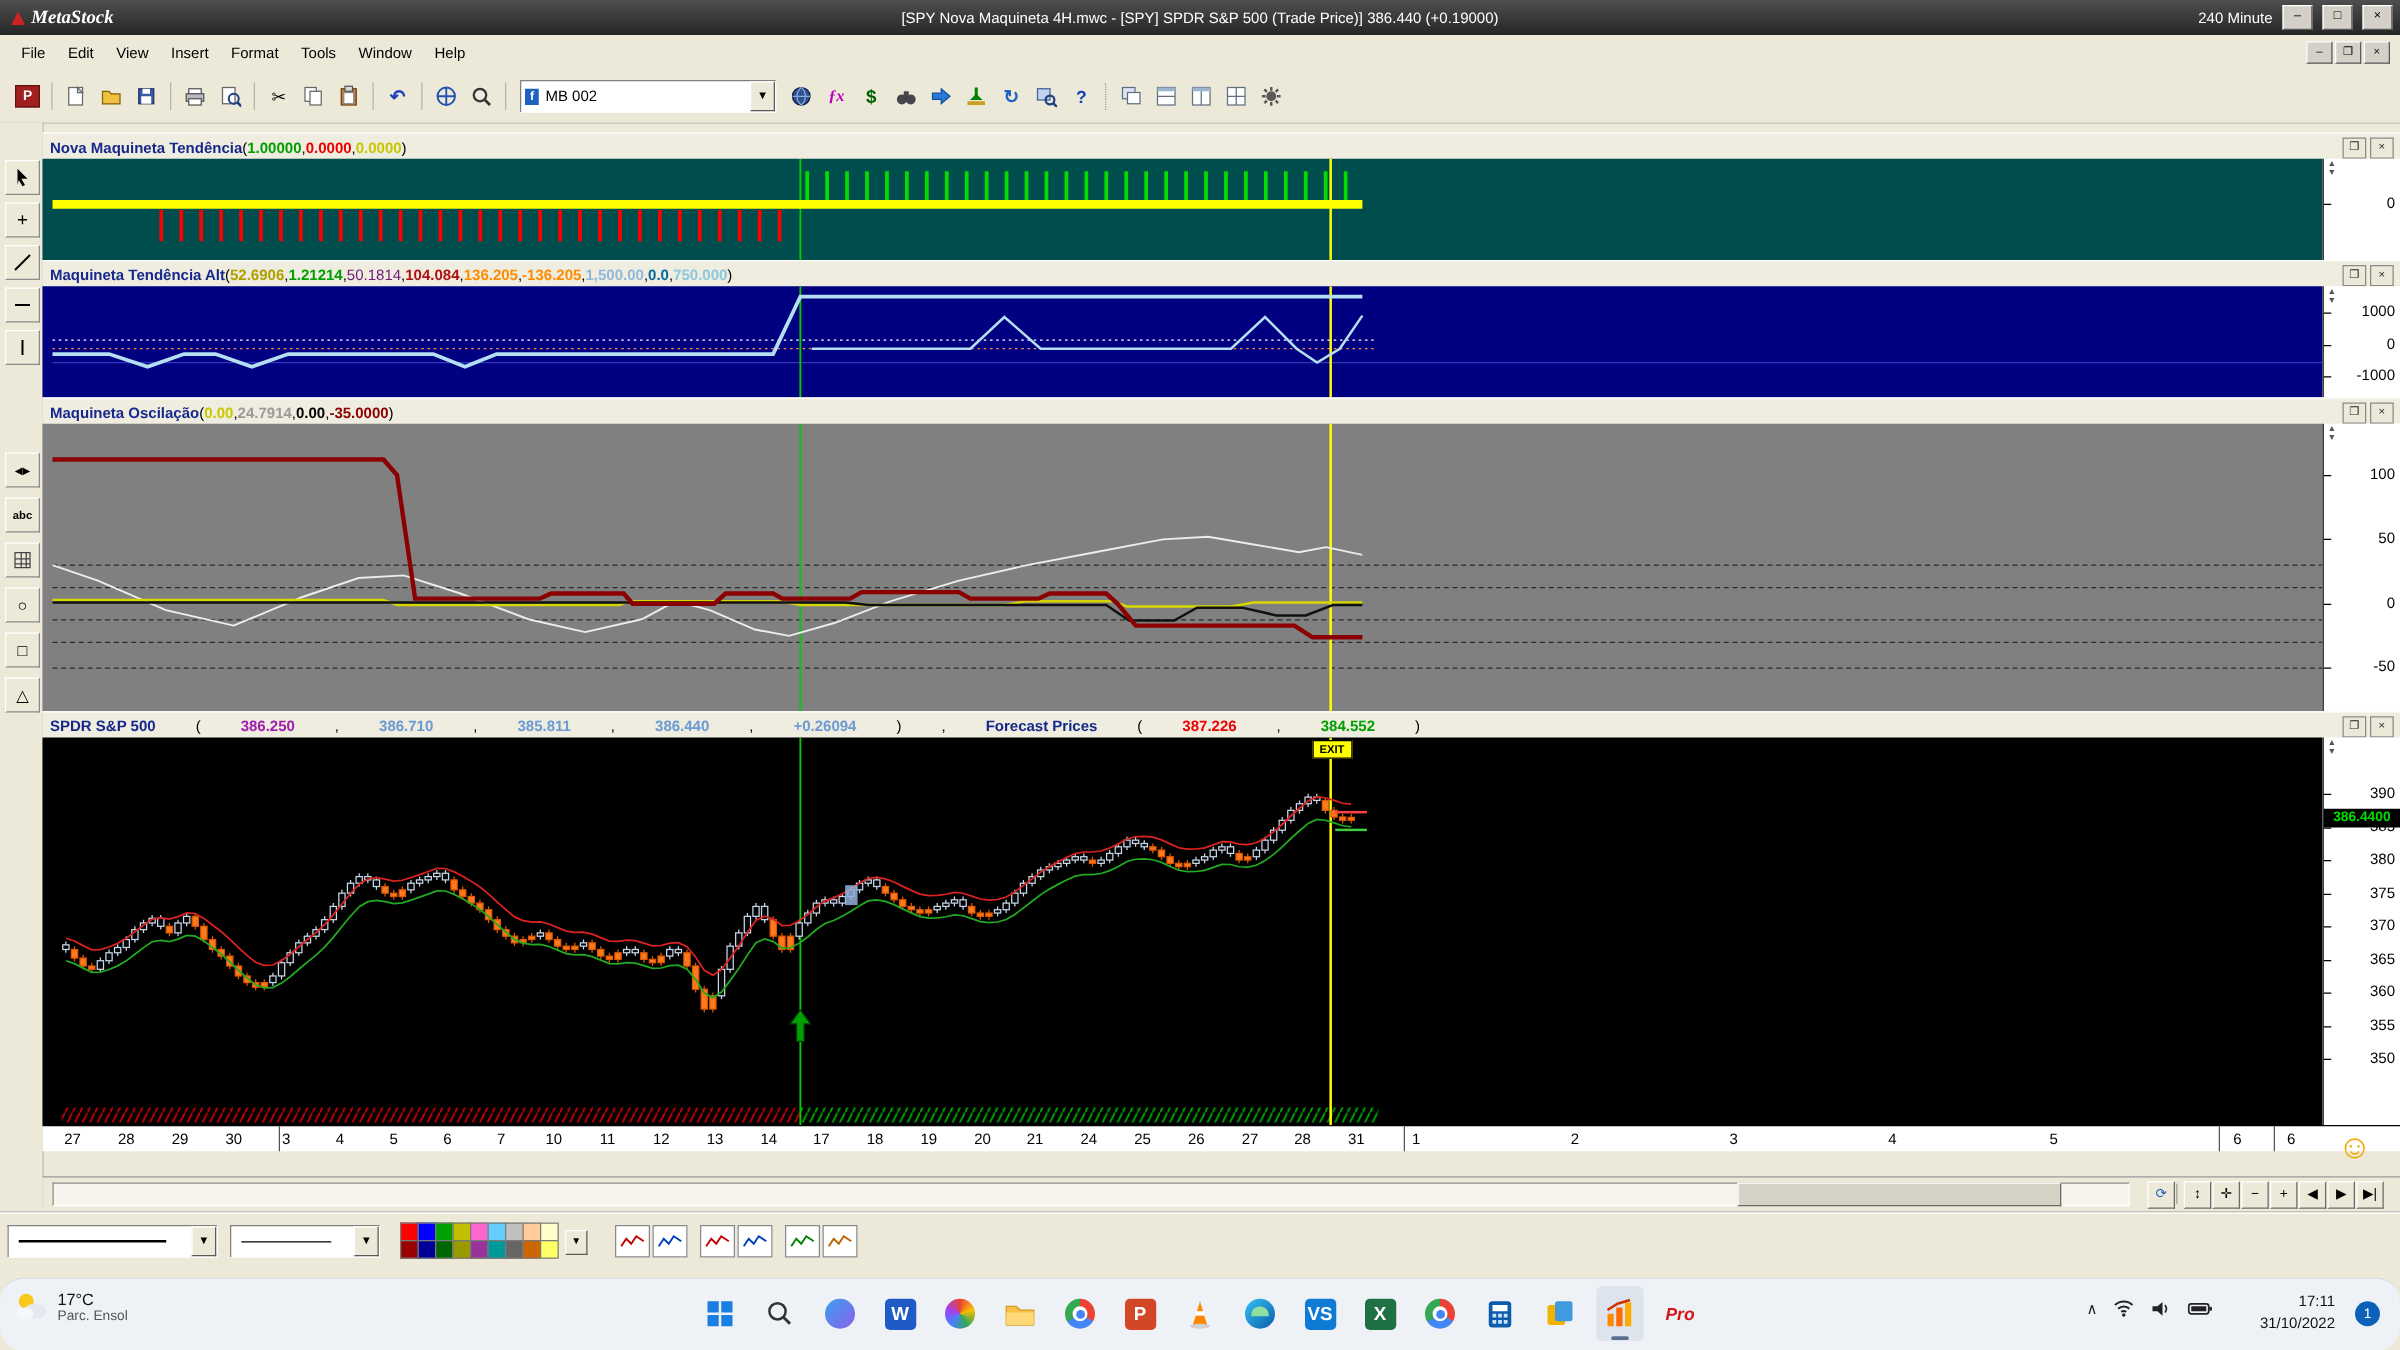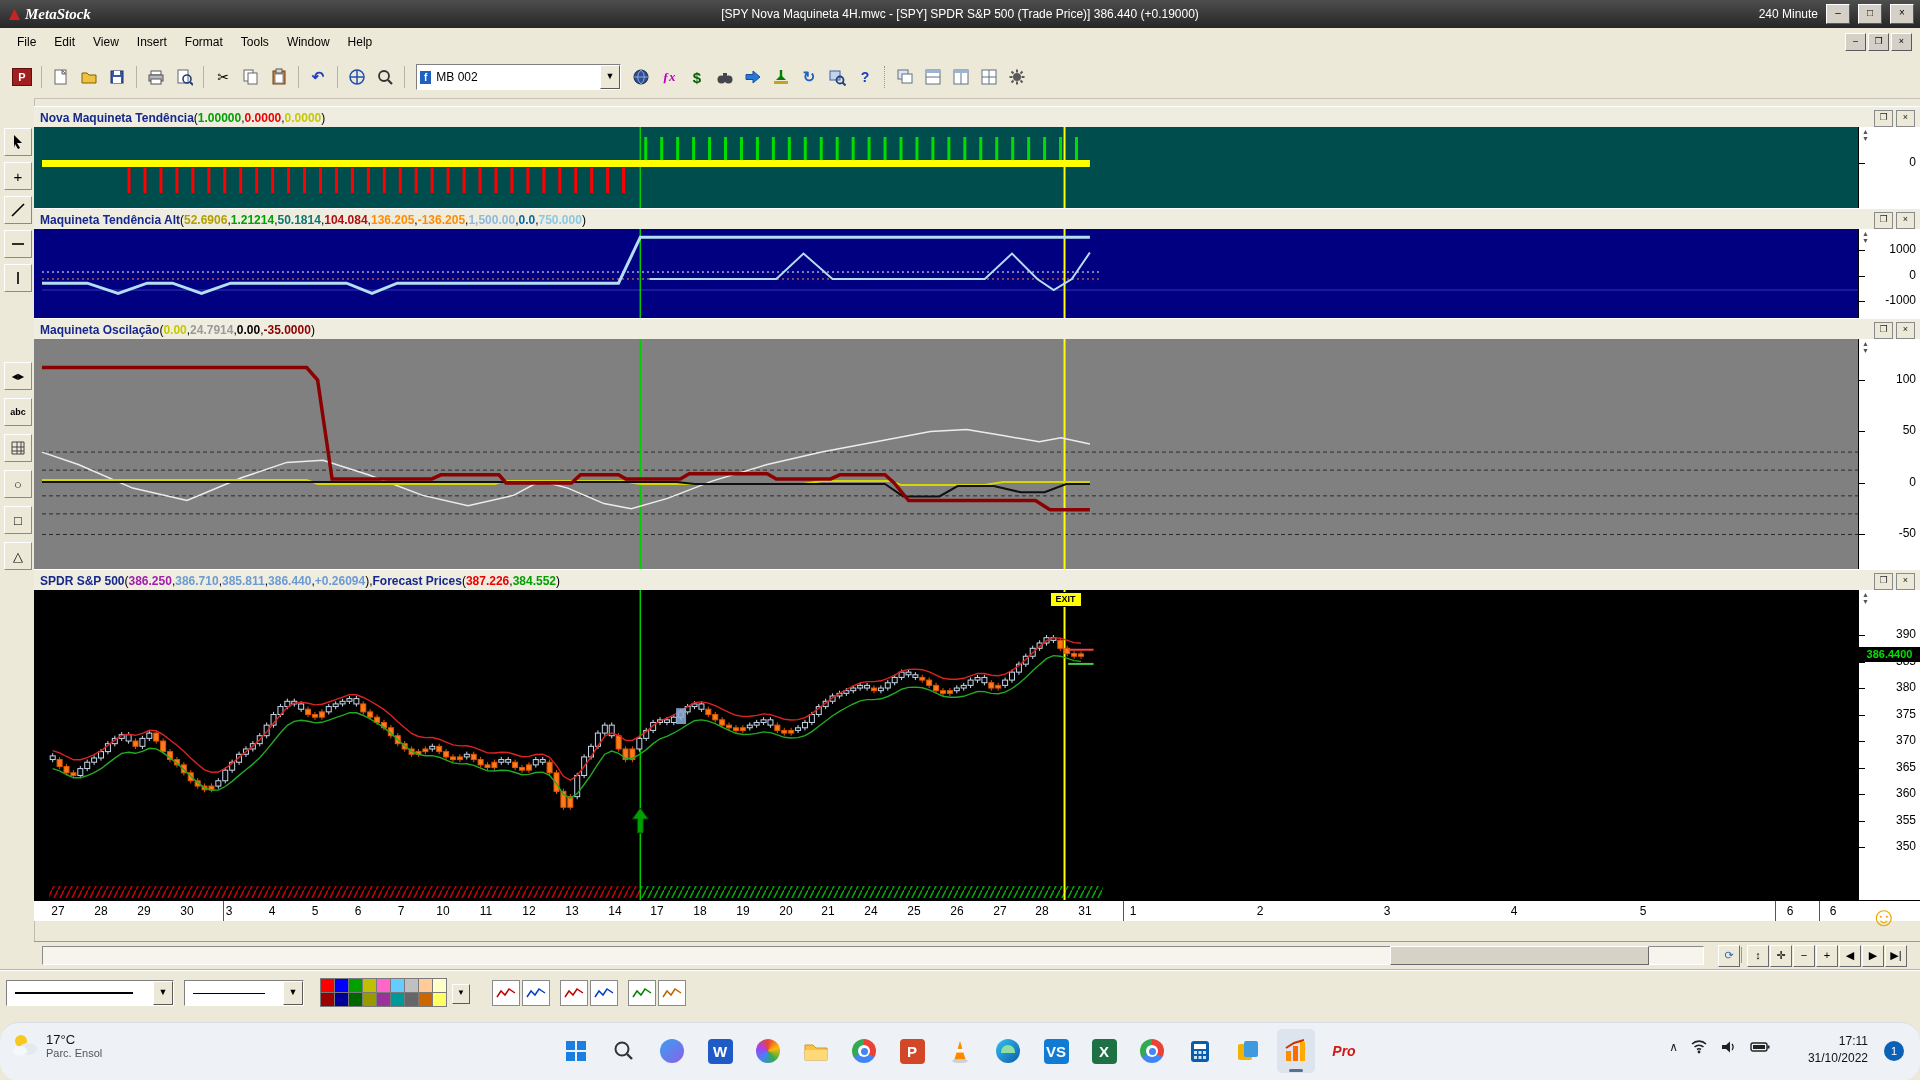--- a/index.html
+++ b/index.html
@@ -438,21 +438,21 @@
         <div class="axis-tick" style="top: 36px;"></div>
         <div class="axis-label" style="top: 28px;">0</div>
       </div>
       <div class="panel-header" style="top: 208px;">
         <span class="panel-title">Maquineta Tendência Alt</span>
         <span> (</span>
         <span style="color: rgb(176, 160, 0); font-weight: bold;">52.6906</span>
         <span>, </span>
         <span style="color: rgb(0, 160, 0); font-weight: bold;">1.21214</span>
         <span>, </span>
-        <span style="color: #0f766e; font-weight: bold;">50.1814</span>
+        <span style="color: #701a75; font-weight: normal;">50.1814</span>
         <span>, </span>
         <span style="color: rgb(176, 16, 16); font-weight: bold;">104.084</span>
         <span>, </span>
         <span style="color: rgb(255, 140, 0); font-weight: bold;">136.205</span>
         <span>, </span>
         <span style="color: rgb(255, 140, 0); font-weight: bold;">-136.205</span>
         <span>, </span>
         <span style="color: rgb(144, 184, 216); font-weight: bold;">1,500.00</span>
         <span>, </span>
         <span style="color: #0369a1; font-weight: bold;">0.0</span>
@@ -517,21 +517,21 @@
 ▼</div>
         <div class="axis-tick" style="top: 41px;"></div>
         <div class="axis-label" style="top: 33px;">100</div>
         <div class="axis-tick" style="top: 92px;"></div>
         <div class="axis-label" style="top: 84px;">50</div>
         <div class="axis-tick" style="top: 144px;"></div>
         <div class="axis-label" style="top: 136px;">0</div>
         <div class="axis-tick" style="top: 195px;"></div>
         <div class="axis-label" style="top: 187px;">-50</div>
       </div>
-      <div class="panel-header" style="top: 569px;">
+      <div class="panel-header" style="top: 569px; gap: 32px;">
         <span class="panel-title">SPDR S&amp;P 500</span>
         <span> (</span>
         <span style="color: #a21caf; font-weight: bold;">386.250</span>
         <span>, </span>
         <span style="color: rgb(107, 155, 210); font-weight: bold;">386.710</span>
         <span>, </span>
         <span style="color: rgb(107, 155, 210); font-weight: bold;">385.811</span>
         <span>, </span>
         <span style="color: rgb(107, 155, 210); font-weight: bold;">386.440</span>
         <span>, </span>

